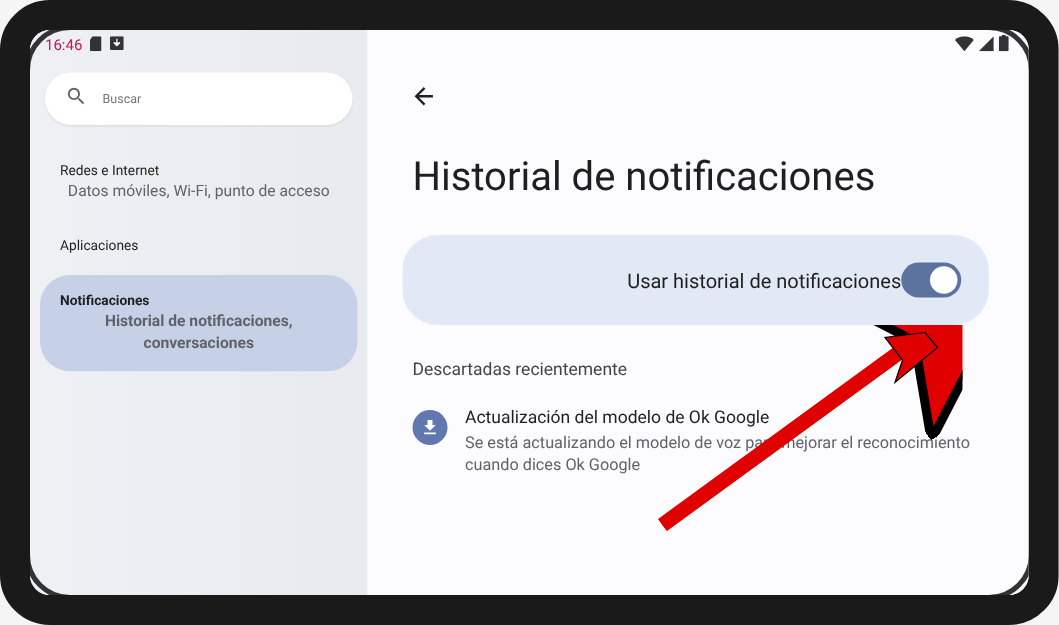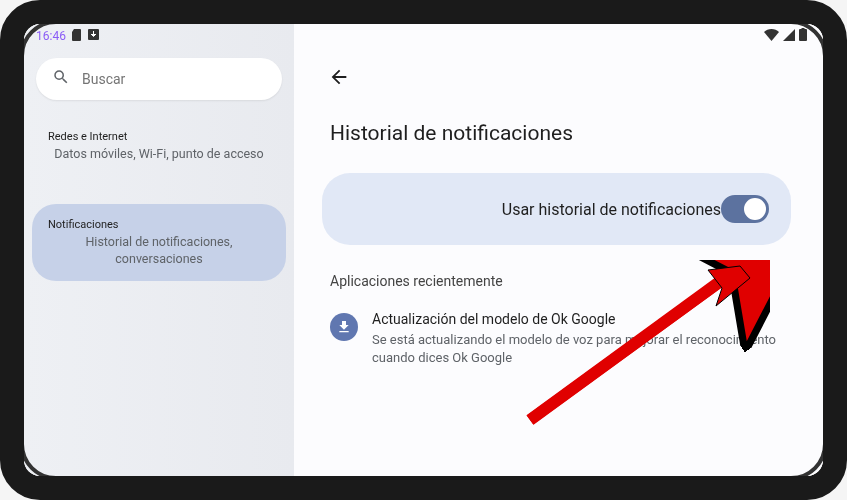--- a/index.html
+++ b/index.html
@@ -3,40 +3,40 @@
   <meta charset="utf-8">
   <style>
     * { margin: 0; padding: 0; box-sizing: border-box; font-family: Roboto, -apple-system, sans-serif; }
     body { background: #f5f5f5; width: 847px; height: 500px; overflow: hidden; position: relative; }
     
     .tablet-frame { position: absolute; inset: 0; border: 24px solid #1a1a1a; border-radius: 40px; overflow: hidden; background: #fff; }
     .inner-frame { position: absolute; inset: -4px; border: 4px solid #333; border-radius: 36px; pointer-events: none; }
     
     .screen { display: flex; height: 100%; width: 100%; }
     
-    .status-bar { position: absolute; top: 0; left: 0; right: 4px; height: 24px; display: flex; justify-content: space-between; align-items: center; padding: 0 12px; font-size: 12px; color: #8b5cf6; z-index: 10; }
+    .status-bar { position: absolute; top: 0; left: 0; right: 4px; height: 24px; display: flex; justify-content: space-between; align-items: center; padding: 0 12px; font-size: 12px; color: #be185d; z-index: 10; }
     .status-left { display: flex; gap: 6px; align-items: center; }
     .status-right { display: flex; gap: 4px; align-items: center; }
     
     .sidebar { width: 270px; background: linear-gradient(to right, #eef0f4, #e8eaef); padding-top: 30px; padding-left: 8px; padding-right: 8px; overflow: hidden; }
     
     .search-row { display: flex; align-items: center; gap: 12px; padding: 4px 4px 16px 4px; }
     .search-pill { flex: 1; background: #fff; border-radius: 24px; padding: 10px 16px; display: flex; align-items: center; gap: 12px; box-shadow: 0 1px 2px rgba(0,0,0,0.08); }
-    .search-pill input { border: none; outline: none; font-size: 14px; flex: 1; background: transparent; color: #5f6368; }
+    .search-pill input { border: none; outline: none; font-size: 10px; flex: 1; background: transparent; color: #5f6368; }
     
     .nav-item { padding: 14px 16px; border-radius: 24px; cursor: pointer; }
-    .nav-item.active { background: #c6d1e8; }
+    .nav-item.active { background: #c6d1e8; font-weight: bold; }
     .nav-title { font-size: 11px; color: #1f1f1f; margin-bottom: 3px; }
     .nav-sub { font-size: 12.5px; color: #5f6368; line-height: 1.3; text-align: center; }
     
     .content { flex: 1; background: #fcfcfe; padding: 36px 32px 0 28px; overflow: hidden; }
     .back-row { margin-bottom: 24px; }
     .back-btn { background: none; border: none; cursor: pointer; padding: 6px; }
     
-    .page-title { font-size: 21px; font-weight: 400; color: #1f1f1f; margin-bottom: 28px; margin-left: 8px; }
+    .page-title { font-size: 32px; font-weight: 400; color: #1f1f1f; margin-bottom: 28px; margin-left: 8px; }
     
     .toggle-card { background: #e1e8f6; border-radius: 28px; padding: 22px 22px; display: flex; align-items: center; justify-content: flex-end; margin-bottom: 28px; }
     .toggle-label { font-size: 16px; color: #1f1f1f; }
     
     .switch { width: 48px; height: 28px; background: #5c729f; border-radius: 14px; position: relative; cursor: pointer; }
     .switch-knob { position: absolute; width: 22px; height: 22px; background: #fff; border-radius: 50%; top: 3px; right: 3px; }
     
     .section-header { font-size: 14px; color: #444; margin-bottom: 14px; margin-left: 8px; }
     
     .notif-item { display: flex; gap: 14px; padding: 8px 8px; }
@@ -102,20 +102,21 @@
           <input placeholder="Buscar" style="">
         </div>
 
       </div>
 
       <div class="nav-item">
         <div class="nav-title">Redes e Internet</div>
         <div class="nav-sub">Datos móviles, Wi-Fi, punto de acceso</div>
       </div>
       <div class="nav-item">
+        <div class="nav-title">Aplicaciones</div>
       </div>
       <div class="nav-item active">
         <div class="nav-title">Notificaciones</div>
         <div class="nav-sub">Historial de notificaciones, conversaciones</div>
       </div>
     </div>
 
     <div class="content">
       <div class="back-row">
         <button class="back-btn">
@@ -127,21 +128,21 @@
 
       <h1 class="page-title">Historial de notificaciones</h1>
 
       <div class="toggle-card">
         <span class="toggle-label">Usar historial de notificaciones</span>
         <div class="switch">
           <div class="switch-knob"></div>
         </div>
       </div>
 
-      <div class="section-header">Aplicaciones recientemente</div>
+      <div class="section-header">Descartadas recientemente</div>
 
       <div class="notif-item">
         <div class="notif-icon">
           <svg width="16" height="16" viewBox="0 0 24 24">
               <path fill="#fff" d="M19 9h-4V3H9v6H5l7 7 7-7zM5 18v2h14v-2H5z"></path>
             </svg>
         </div>
         <div class="notif-body">
           <div class="notif-title">Actualización del modelo de Ok Google</div>
           <div class="notif-desc">Se está actualizando el modelo de voz para mejorar el reconocimiento cuando dices Ok Google</div>

